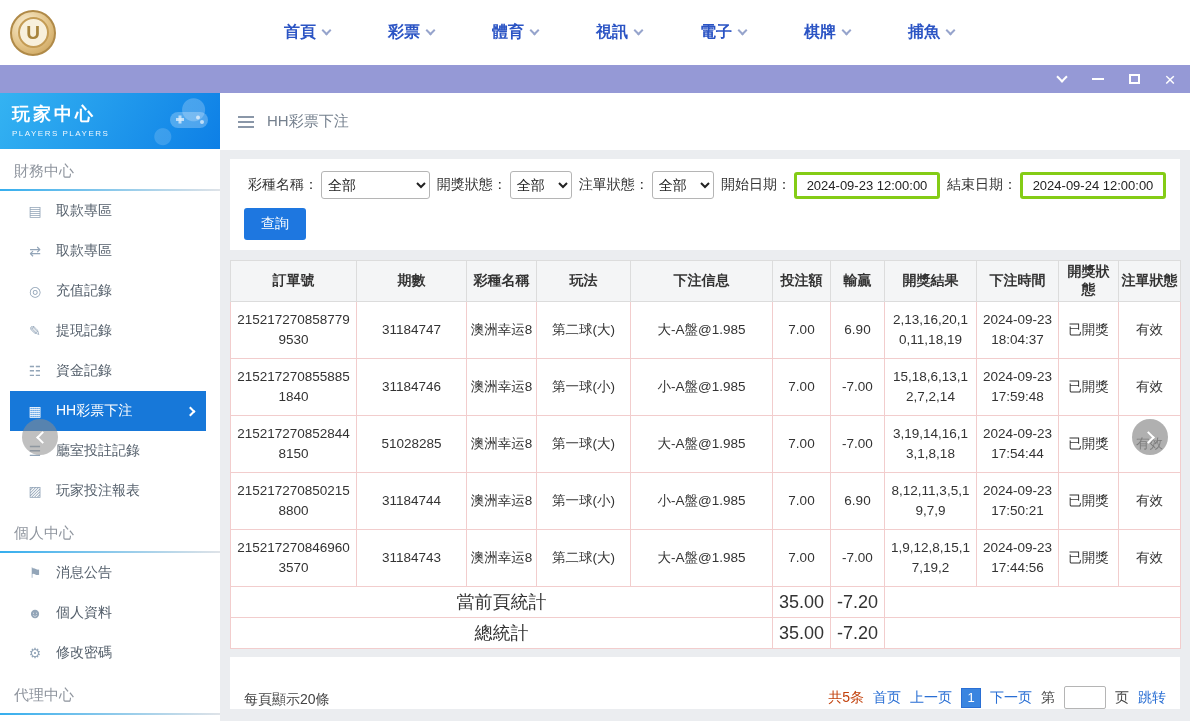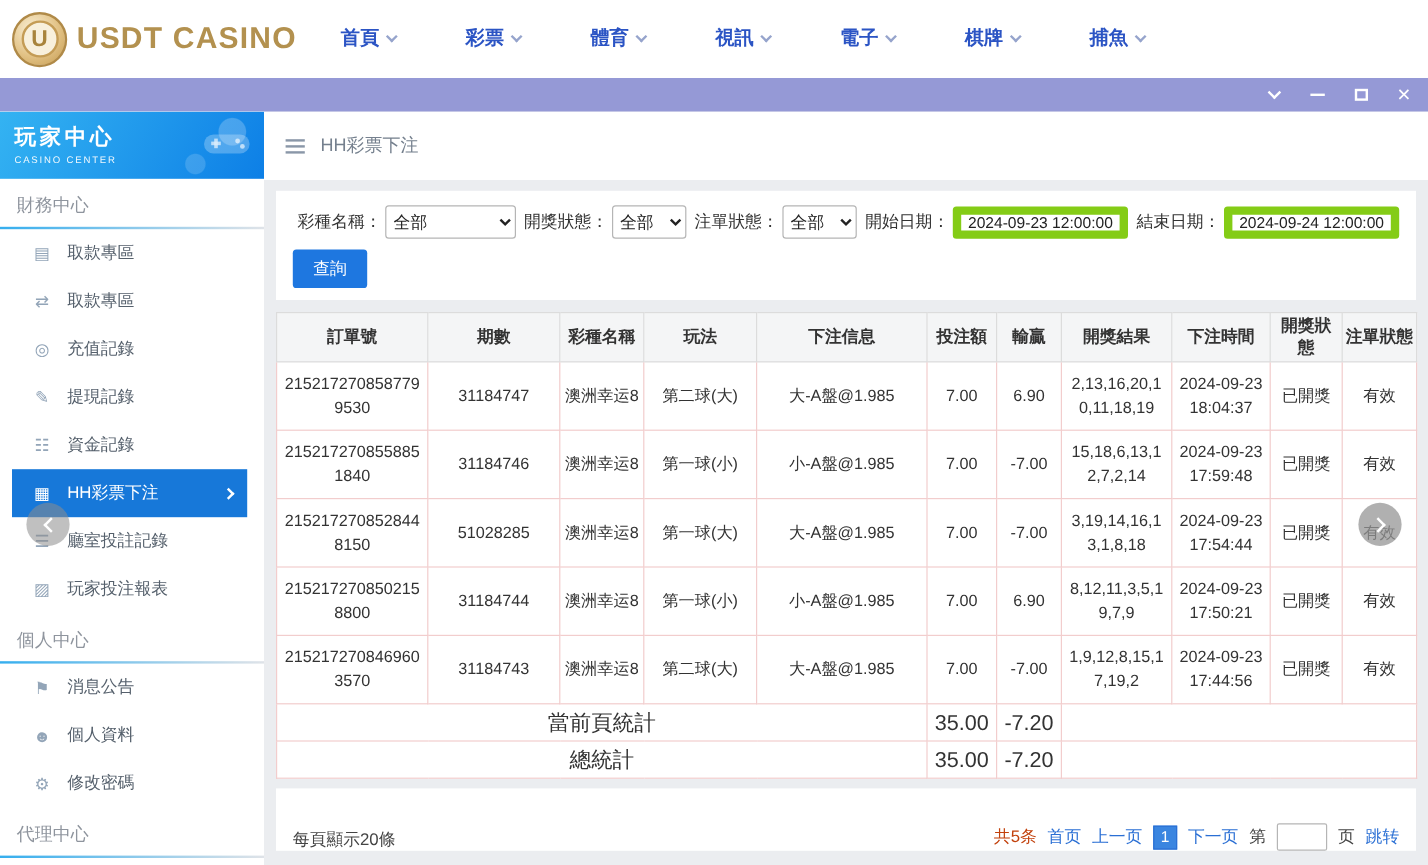--- a/index.html
+++ b/index.html
@@ -69,21 +69,21 @@
   .bc-menu i { display:block; height:2px; background:#8a97a8; }
   .bc-title { font-size:15px; color:#75808e; }
 
   .filter-card { background:#fff; margin:9px 10px 0; padding:12px 14px 10px; flex:none; }
   .filter-row { display:flex; align-items:center; gap:3px; font-size:14px; color:#333; white-space:nowrap; }
   .flabel { margin-left:4px; }
   .sel { height:28px; border:1px solid #b5b5b5; border-radius:3px; background:#fff;
     font-size:14px; color:#222; padding:0 2px; font-family:inherit; }
   .sel-wide { width:112px; }
   .sel-small { width:64px; }
-  .date-input { width:146px; height:27px; border:7px solid #84cc16; border-radius:3px;
+  .date-input { width:146px; height:27px; border:3px solid #84cc16; border-radius:3px;
     font-size:13px; color:#222; text-align:center; font-family:inherit; }
   .search-btn { margin-top:9px; background:#1e77e0; color:#fff; border:none; border-radius:3px;
     padding:7px 17px; font-size:14px; cursor:pointer; font-family:inherit; }
 
   .table-card { margin:10px 10px 0; flex:none; }
   table.bet-table { width:950px; border-collapse:collapse; table-layout:fixed; background:#fff; }
   .bet-table th { background:#f4f5f6; border:1px solid #dcdcdc; font-size:14px; color:#333;
     height:38px; padding:2px; font-weight:bold; }
   .bet-table td { border:1px solid #f2cdcd; font-size:13.5px; color:#333; text-align:center;
     padding:2px 3px; word-break:break-all; line-height:1.45; }
@@ -114,21 +114,20 @@
 </head>
 <body>
 
 <div class="app">
 
   <header class="topbar">
     <div class="logo">
       <span class="coin">
         <span class="coin-inner">U</span>
       </span>
-      <span class="logo-text">USDT CASINO</span>
     </div>
     <nav class="mainnav">
         <div class="nav-item">
           <span>首頁</span>
           <span class="chev-down"></span>
         </div>
         <div class="nav-item">
           <span>彩票</span>
           <span class="chev-down"></span>
         </div>
@@ -166,21 +165,21 @@
         <span class="tb-max"></span>
       </span>
     <span class="tb-btn tb-close"></span>
   </div>
 
   <div class="workspace">
 
     <aside class="sidebar">
       <div class="sb-header">
         <div class="sb-title">玩家中心</div>
-        <div class="sb-sub">CASINO CENTER</div>
+        <div class="sb-sub">PLAYERS PLAYERS</div>
         <svg class="sb-gamepad" width="42" height="26" viewBox="0 0 42 26">
           <rect x="2" y="5" width="38" height="16" rx="8" fill="rgba(255,255,255,0.30)"></rect>
           <rect x="8" y="11" width="8" height="3" fill="#fff" opacity="0.8"></rect>
           <rect x="10.5" y="8.5" width="3" height="8" fill="#fff" opacity="0.8"></rect>
           <circle cx="30" cy="10.5" r="2" fill="#fff" opacity="0.8"></circle>
           <circle cx="34" cy="15" r="2" fill="#fff" opacity="0.8"></circle>
         </svg>
       </div>
       <div>
           <div class="sb-section-label">財務中心</div>

